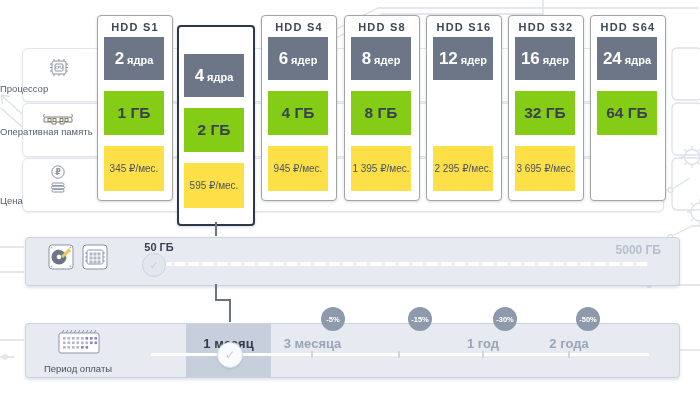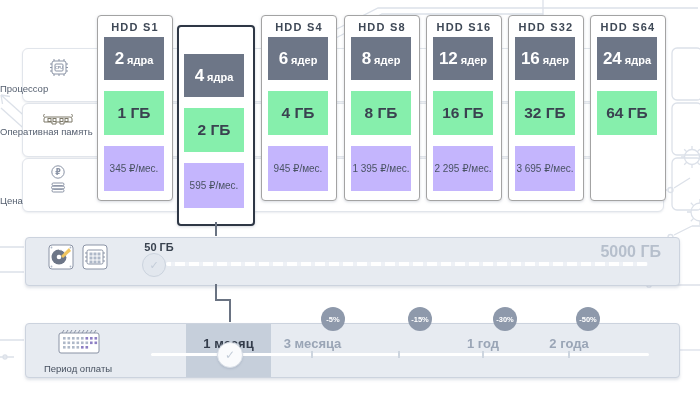--- a/index.html
+++ b/index.html
@@ -24,45 +24,45 @@
   .card-name{position:absolute;top:5px;left:0;width:100%;text-align:center;
         font-size:11px;font-weight:bold;letter-spacing:1.2px;color:#3e4856;}
   .card.selected .card-name{top:16px;margin-top:13px;}
   .blk{position:absolute;left:6px;width:60px;display:flex;align-items:center;
         justify-content:center;}
   .card.selected .blk{left:5px;}
   .cores{top:21px;height:43px;background:#6d7687;color:#fff;gap:3px;}
   .card.selected .cores{top:27px;}
   .cores .cv{font-size:17px;font-weight:bold;}
   .cores .cu{font-size:11px;font-weight:bold;padding-top:3px;}
-  .ram{top:75px;height:44px;background:#86efac;color:#3a4250;
+  .ram{top:75px;height:44px;background:#84cc16;color:#3a4250;
         font-size:15.5px;font-weight:bold;}
   .card.selected .ram{top:81px;}
-  .price{top:130px;height:45px;background:#c4b5fd;color:#4a5364;font-size:10px;}
+  .price{top:130px;height:45px;background:#fde047;color:#4a5364;font-size:10px;}
   .card.selected .price{top:136px;}
 
   
   .panel{position:absolute;left:25px;width:653px;background:#e7ebf1;
         border:1px solid #ccd3de;border-radius:4px;z-index:4;
         box-shadow:0 2px 3px rgba(150,160,180,.3);}
   #disk-panel{top:237px;height:47px;}
   #period-panel{top:323px;height:53px;}
   .panel-label{position:absolute;left:0;width:104px;text-align:center;
         font-size:9.5px;color:#46505f;}
 
   
   #disk-current{position:absolute;left:103px;top:3px;width:60px;text-align:center;
         font-size:11px;font-weight:bold;color:#39424f;}
   #disk-track{position:absolute;left:140px;top:24px;width:482px;height:4px;border-radius:2px;
         background:repeating-linear-gradient(90deg,#ffffff 0 5px,#eef1f6 5px 9px,#ffffff 9px 14px);
         cursor:pointer;}
   #disk-handle{position:absolute;left:116px;top:15px;width:22px;height:22px;border-radius:50%;
         background:#e2e7ee;border:1px solid #cbd3de;color:#c3ccd8;display:flex;
         align-items:center;justify-content:center;font-size:11px;cursor:grab;z-index:2;}
-  #disk-max{position:absolute;right:18px;top:5px;font-size:16px;font-weight:bold;color:#b6bfcc;}
+  #disk-max{position:absolute;right:18px;top:5px;font-size:12px;font-weight:bold;color:#b6bfcc;}
 
   
   #period-selected-cell{position:absolute;left:160px;top:0;width:85px;height:100%;
         background:#c6cfdb;}
   .opt{position:absolute;top:10px;height:20px;line-height:20px;text-align:center;
         font-size:13px;font-weight:bold;color:#9aa5b6;cursor:pointer;z-index:2;}
   .opt.current{color:#333c4b;}
   #period-track{position:absolute;left:125px;top:29px;width:498px;height:3px;
         background:#fff;border-radius:2px;cursor:pointer;}
   .tick{position:absolute;top:27px;width:2px;height:7px;background:#cdd5df;z-index:1;}
@@ -178,21 +178,20 @@
       </div>
     <div class="blk ram">8 ГБ</div>
     <div class="blk price">1 395 ₽/мес.</div>
   </div>
   <div class="card" style="left:426px">
     <div class="card-name">HDD S16</div>
     <div class="blk cores">
         <span class="cv">12</span>
         <span class="cu">ядер</span>
       </div>
-    <div class="blk ram">16 ГБ</div>
     <div class="blk price">2 295 ₽/мес.</div>
   </div>
   <div class="card" style="left:508px">
     <div class="card-name">HDD S32</div>
     <div class="blk cores">
         <span class="cv">16</span>
         <span class="cu">ядер</span>
       </div>
     <div class="blk ram">32 ГБ</div>
     <div class="blk price">3 695 ₽/мес.</div>

